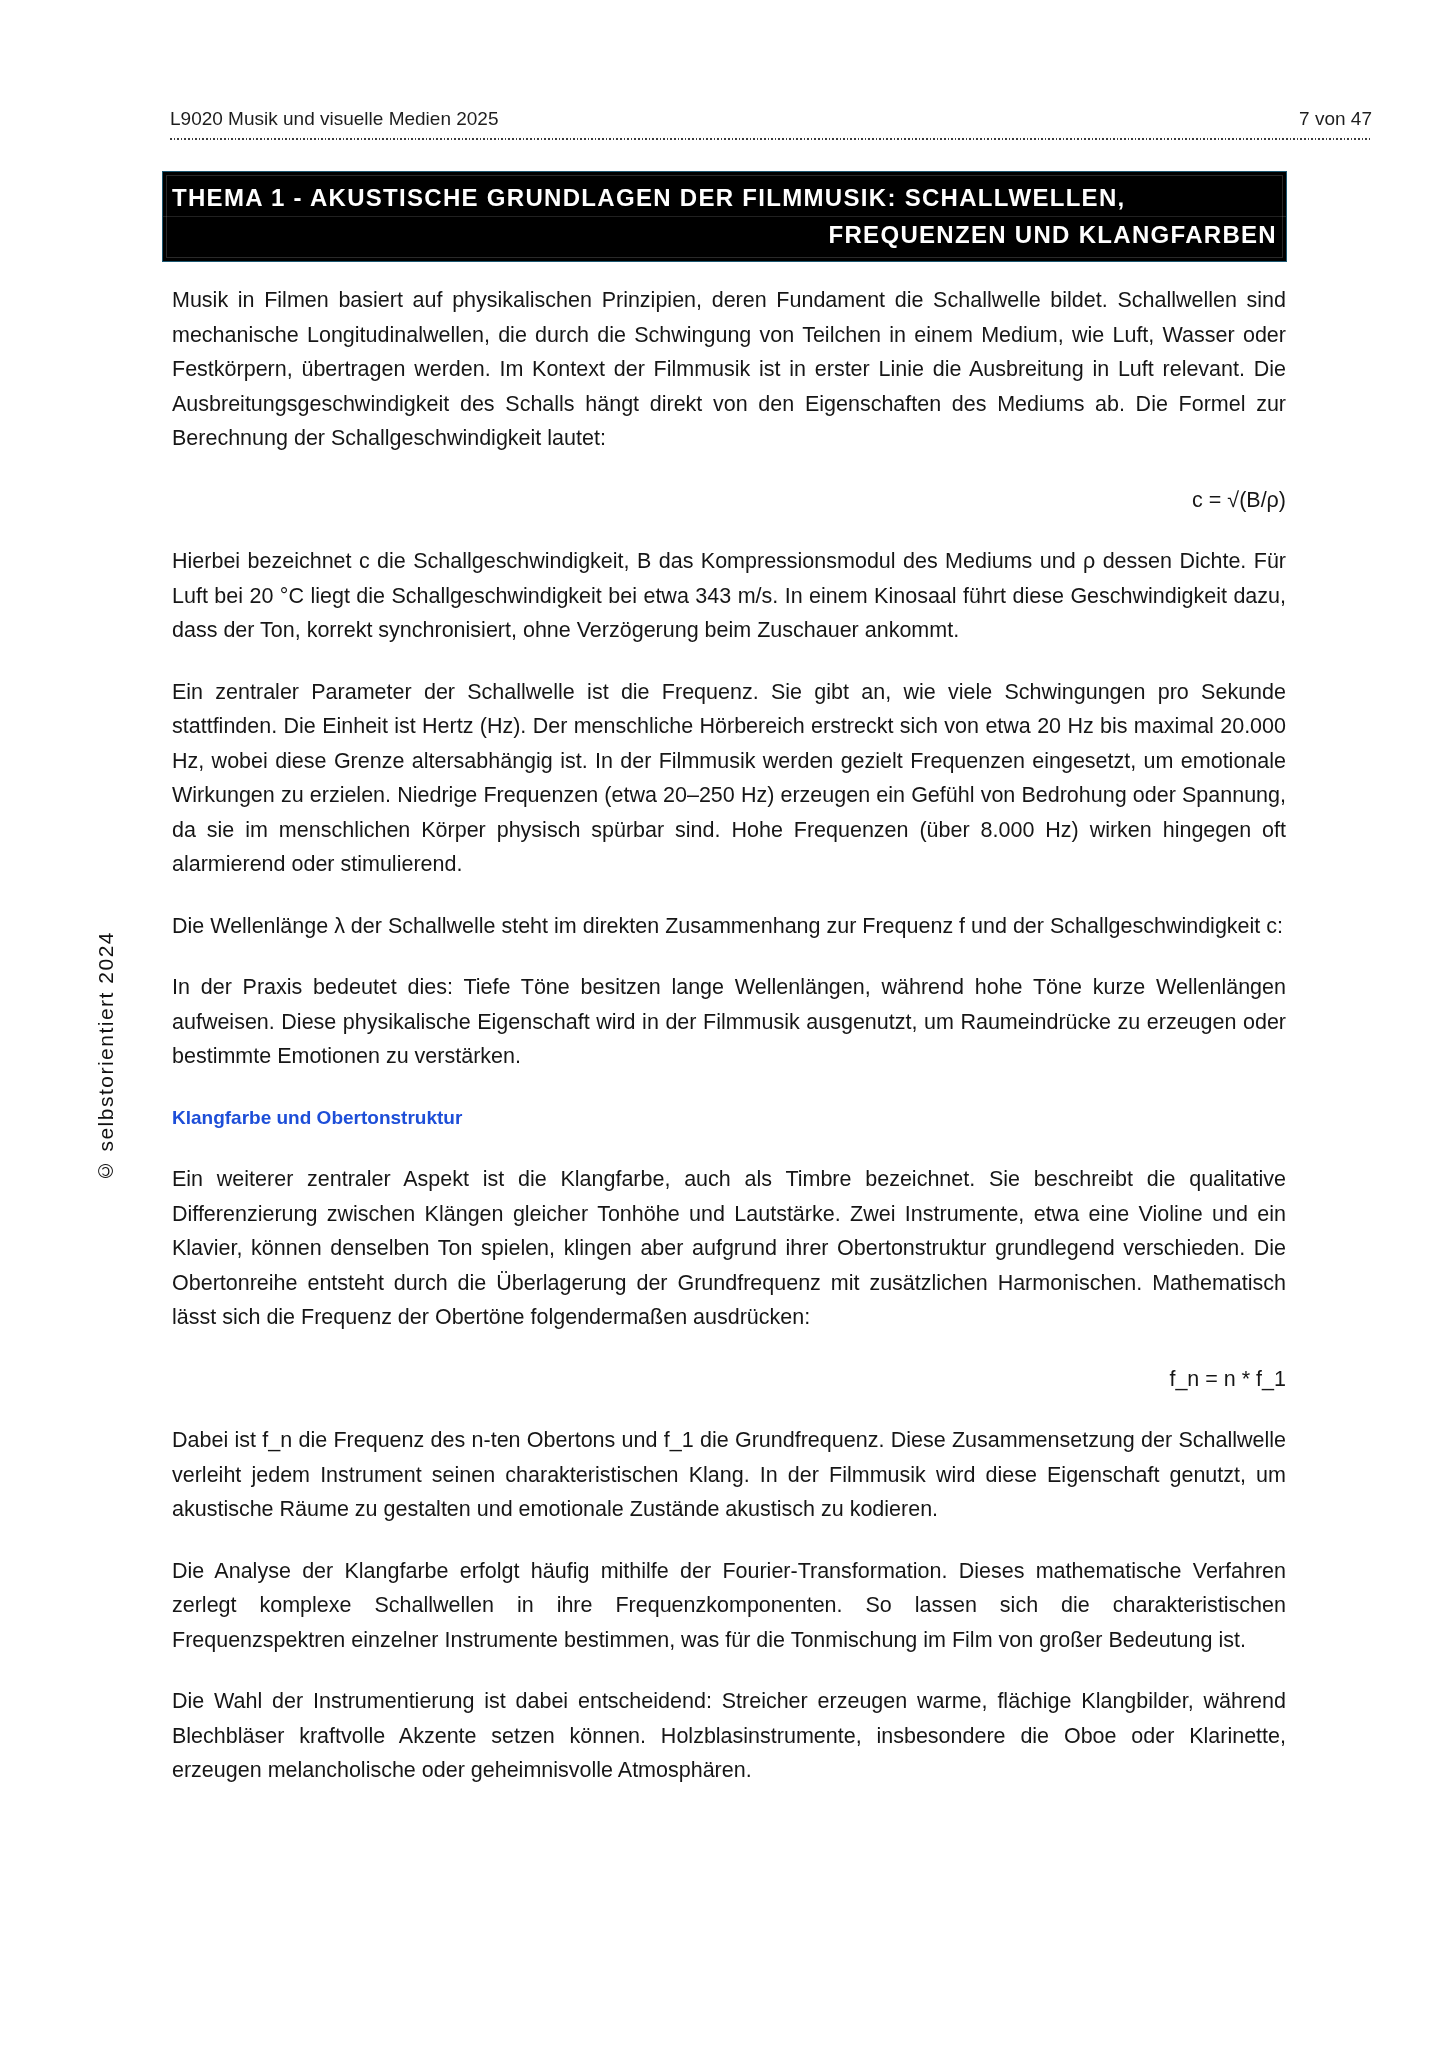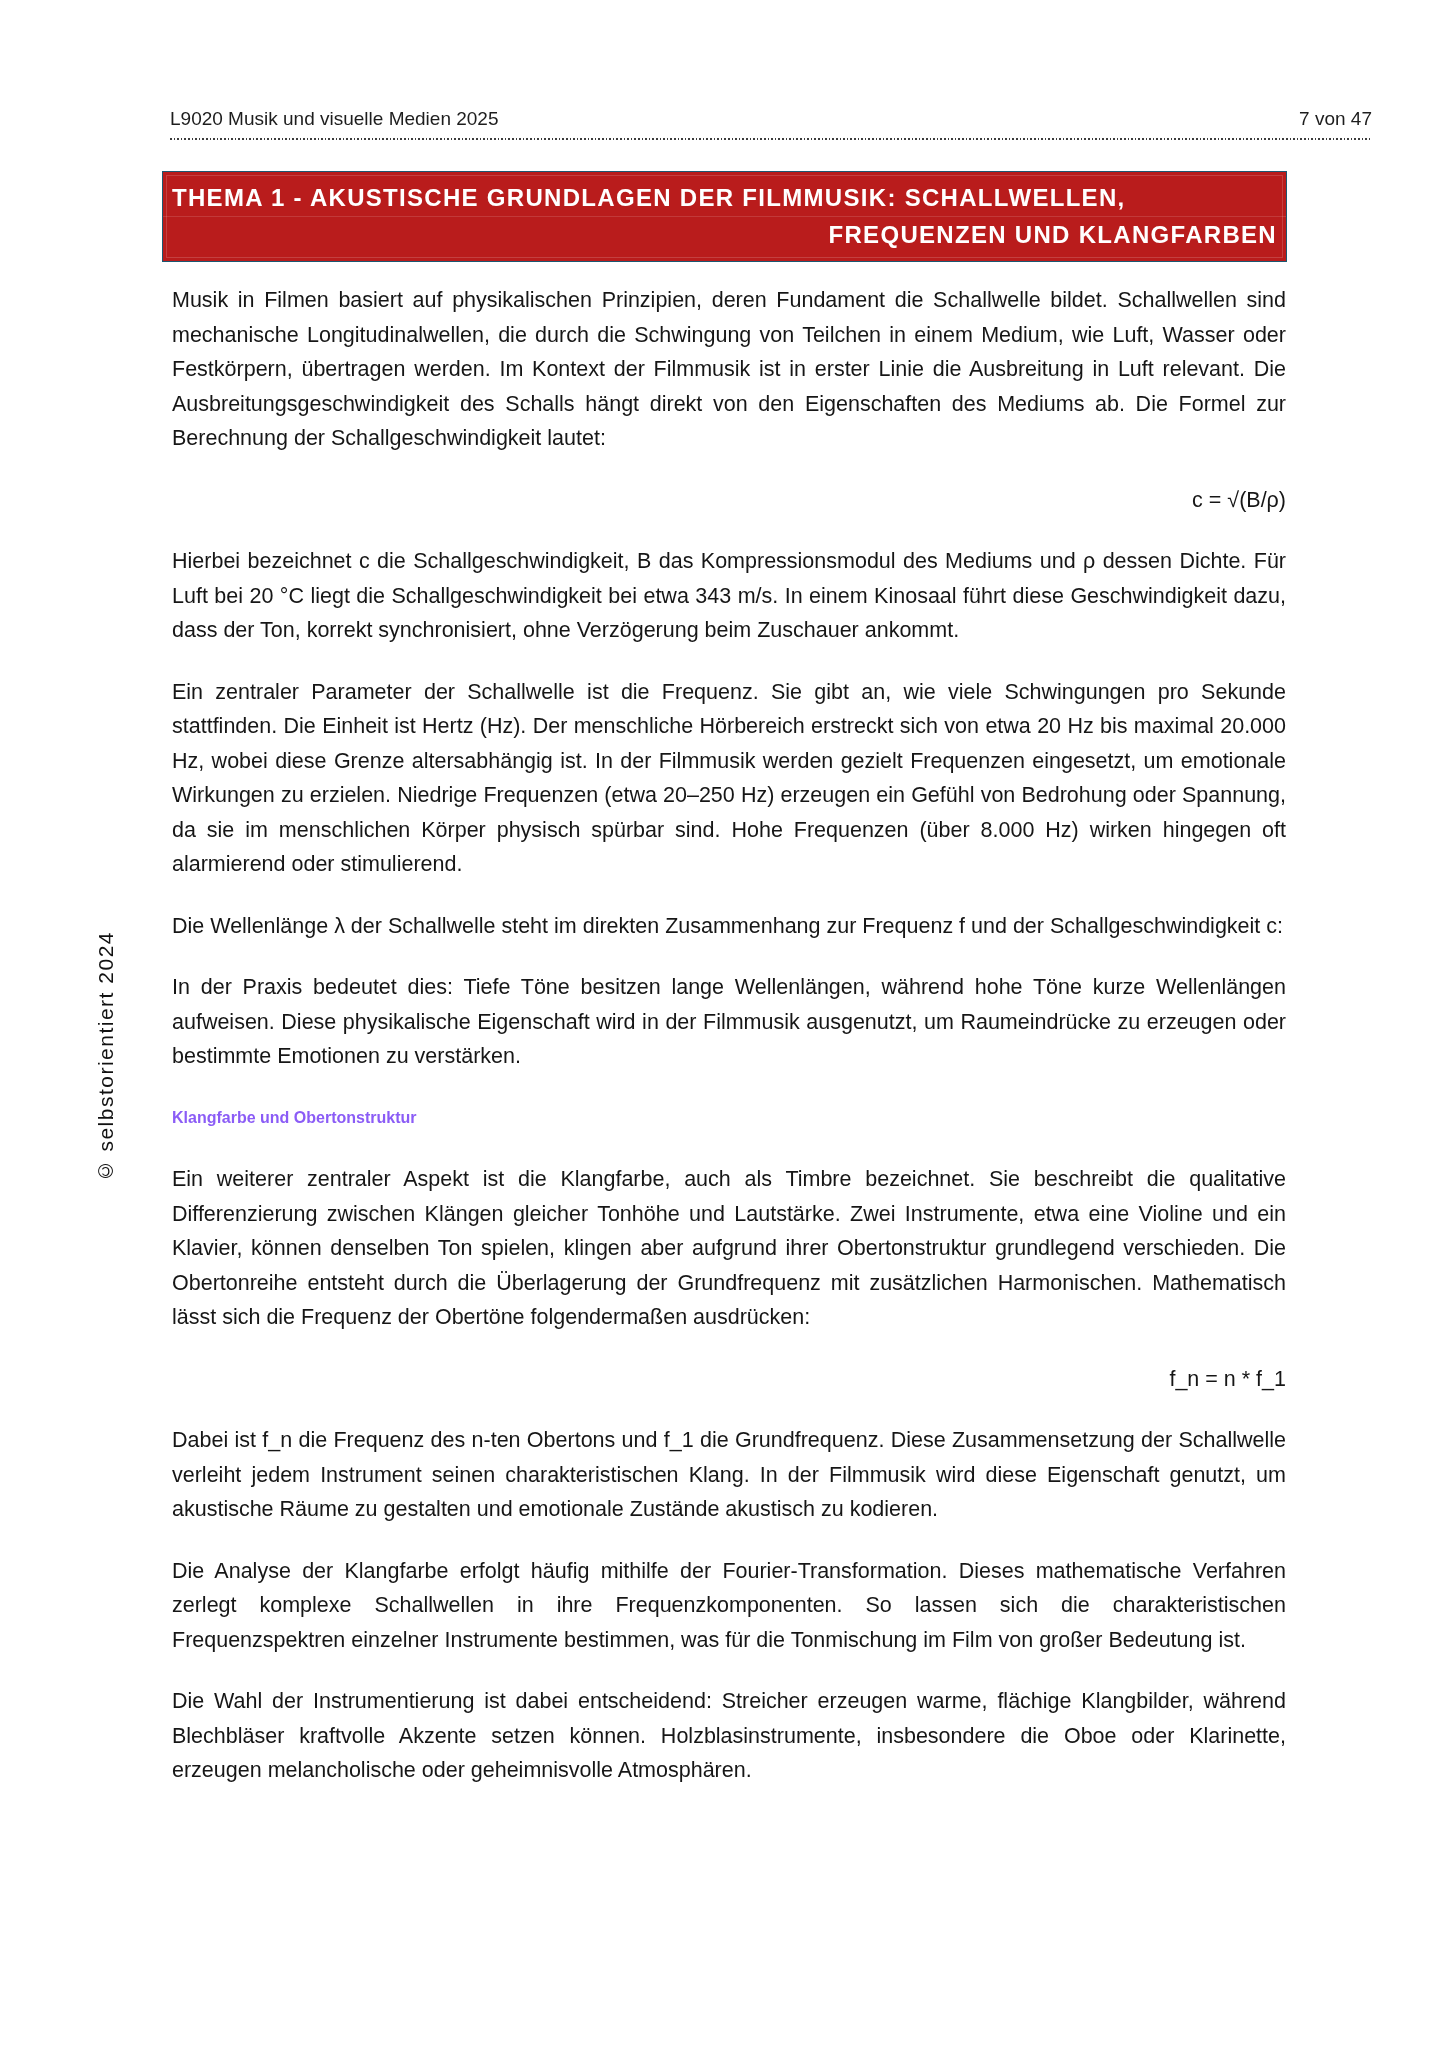--- a/index.html
+++ b/index.html
@@ -52,22 +52,22 @@
   
   .document-body{
     position:absolute;
     left:172px;top:283px;width:1114px;
     font-size:21.5px;line-height:34.5px;
     text-align:justify;
   }
   .document-body p,.document-body h2{margin:0 0 27px 0;}
   .document-body .formula{text-align:right;}
   .document-body h2.heading{
-    font-size:16px;line-height:34.5px;
-    font-weight:bold;text-align:left;color:#8b5cf6;
+    font-size:19px;line-height:34.5px;
+    font-weight:bold;text-align:left;color:#1d4ed8;
   }
 
   
   .side-note{
     position:absolute;
     left:94px;top:931px;
     writing-mode:vertical-rl;
     transform:rotate(180deg);
     font-size:21px;
     letter-spacing:1.5px;
@@ -79,21 +79,21 @@
 <body>
 
 <header class="page-header">
   <div class="row">
     <span>L9020 Musik und visuelle Medien 2025</span>
     <span>7 von 47</span>
   </div>
   <div class="dotted-rule"></div>
 </header>
 
-<section class="title-box" style="background-color: #b91c1c; border-color: rgb(27, 87, 113);">
+<section class="title-box" style="background-color: #000000; border-color: rgb(27, 87, 113);">
   <div class="title-line first" style="color: rgb(255, 255, 255);">THEMA 1 - AKUSTISCHE GRUNDLAGEN DER FILMMUSIK: SCHALLWELLEN,</div>
   <div class="title-line" style="color: rgb(255, 255, 255); text-align: right;">FREQUENZEN UND KLANGFARBEN</div>
 </section>
 
 <main class="document-body" style="color: rgb(22, 22, 22);">
     <p class="paragraph">Musik in Filmen basiert auf physikalischen Prinzipien, deren Fundament die Schallwelle bildet. Schallwellen sind mechanische Longitudinalwellen, die durch die Schwingung von Teilchen in einem Medium, wie Luft, Wasser oder Festkörpern, übertragen werden. Im Kontext der Filmmusik ist in erster Linie die Ausbreitung in Luft relevant. Die Ausbreitungsgeschwindigkeit des Schalls hängt direkt von den Eigenschaften des Mediums ab. Die Formel zur Berechnung der Schallgeschwindigkeit lautet:</p>
     <p class="formula">c = √(B/ρ)</p>
     <p class="paragraph">Hierbei bezeichnet c die Schallgeschwindigkeit, B das Kompressionsmodul des Mediums und ρ dessen Dichte. Für Luft bei 20 °C liegt die Schallgeschwindigkeit bei etwa 343 m/s. In einem Kinosaal führt diese Geschwindigkeit dazu, dass der Ton, korrekt synchronisiert, ohne Verzögerung beim Zuschauer ankommt.</p>
     <p class="paragraph">Ein zentraler Parameter der Schallwelle ist die Frequenz. Sie gibt an, wie viele Schwingungen pro Sekunde stattfinden. Die Einheit ist Hertz (Hz). Der menschliche Hörbereich erstreckt sich von etwa 20 Hz bis maximal 20.000 Hz, wobei diese Grenze altersabhängig ist. In der Filmmusik werden gezielt Frequenzen eingesetzt, um emotionale Wirkungen zu erzielen. Niedrige Frequenzen (etwa 20–250 Hz) erzeugen ein Gefühl von Bedrohung oder Spannung, da sie im menschlichen Körper physisch spürbar sind. Hohe Frequenzen (über 8.000 Hz) wirken hingegen oft alarmierend oder stimulierend.</p>
     <p class="paragraph">Die Wellenlänge λ der Schallwelle steht im direkten Zusammenhang zur Frequenz f und der Schallgeschwindigkeit c:</p>

